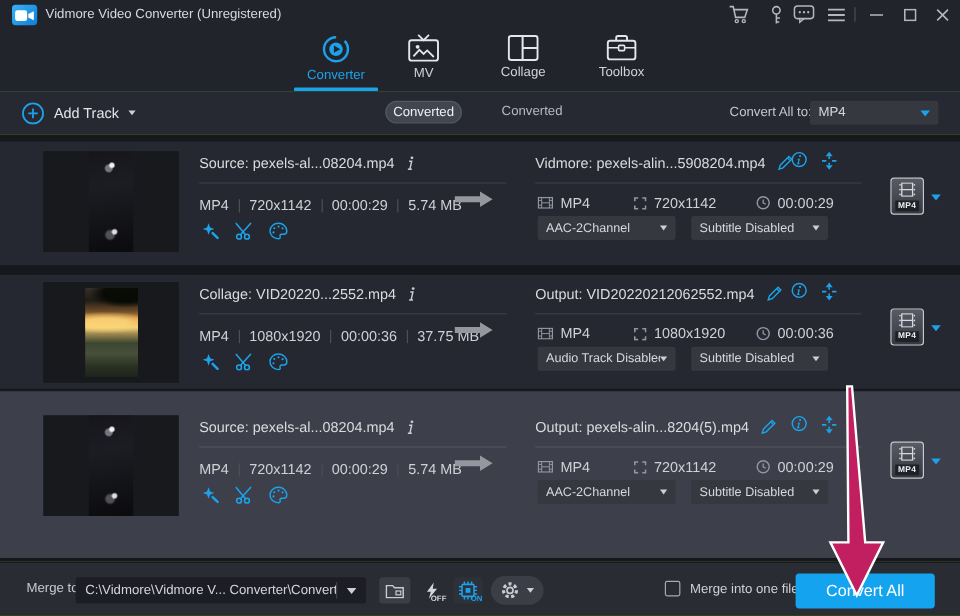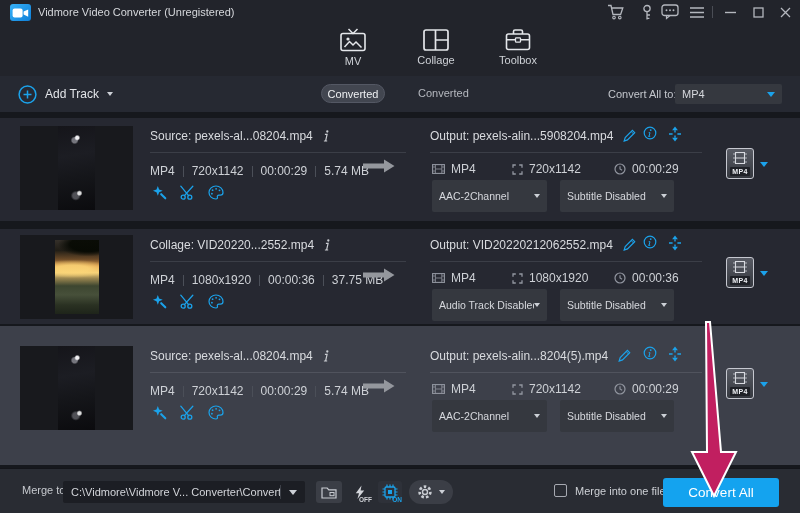--- a/index.html
+++ b/index.html
@@ -39,21 +39,21 @@
 
   .caret { display:inline-block; width:0; height:0; border-left:4px solid transparent; border-right:4px solid transparent;
            border-top:5px solid #ccd0d6; flex:none; }
   .caret.blue { border-top-color:var(--accent); }
   .caret.small { border-left-width:3px; border-right-width:3px; border-top-width:4px; }
 
   
   .list { position:absolute; top:112px; bottom:45px; left:0; right:0; background:#16181d; }
   .file-row { position:absolute; left:0; right:0; background:#262831; }
   .file-row.selected { background:#3d404a; }
-  .row-inner { position:absolute; left:0; right:0; top:var(--pad); height:100px; }
+  .row-inner { position:absolute; left:16px; right:0; top:var(--pad); height:100px; }
 
   .thumb { position:absolute; left:20px; top:6px; width:113px; height:84px; background:#18191d;
            display:flex; justify-content:center; overflow:hidden; }
   .t-dark { width:37px; height:84px; background:
       radial-gradient(circle at 52% 14%, rgba(250,250,252,.95) 0 1.5px, rgba(250,250,252,0) 3px),
       radial-gradient(circle at 45% 17%, rgba(230,230,240,.45) 0 2.5px, transparent 4px),
       radial-gradient(circle at 58% 80%, rgba(255,255,255,.85) 0 1.5px, transparent 3px),
       radial-gradient(circle at 48% 83%, rgba(200,200,210,.35) 0 3px, transparent 5px),
       linear-gradient(170deg,#15151a 0%,#1c1d23 35%,#15161a 60%,#0b0b0e 100%); }
   .t-sunset { width:44px; height:74px; margin-top:5px; background:
@@ -82,21 +82,21 @@
   .flow-arrow { position:absolute; left:362px; top:36px; color:#94979d; }
 
   .icon-btn { position:absolute; color:var(--accent); }
   .info-btn { left:643px; top:6px; }
   .compare-btn { left:668px; top:6px; }
 
   .om { position:absolute; top:42px; display:flex; align-items:center; gap:6px; font-size:12px; color:#ced1d6; white-space:nowrap; }
   .om svg { color:#9296a0; flex:none; }
   .om1 { left:432px; } .om2 { left:512px; } .om3 { left:614px; }
 
-  .row-dd { position:absolute; top:60px; height:32px; font-size:10.5px; }
+  .row-dd { position:absolute; top:60px; height:20px; font-size:10.5px; }
   .dd-audio { left:432px; width:115px; }
   .dd-sub { left:560px; width:114px; }
 
   .badge { position:absolute; left:726px; top:28px; width:28px; height:31px; border:1px solid #c6c8d0; border-radius:3px;
            background:linear-gradient(180deg,#585b64,#35383f); display:flex; flex-direction:column; align-items:center;
            justify-content:space-between; padding:3px 2px 2px; }
   .badge svg { color:#d8dae0; }
   .blabel { background:#1f2127; color:#eef0f4; font-size:7px; line-height:9px; padding:0 2px; border-radius:1px; font-weight:bold; letter-spacing:.3px; }
   .badge-caret { position:absolute; left:760px; top:42px; }
 
@@ -309,20 +309,27 @@
         <svg width="11" height="11">
           <use href="#i-max"></use>
         </svg>
       </div>
     <div class="tb-btn" style="left:772px">
         <svg width="11" height="11">
           <use href="#i-close"></use>
         </svg>
       </div>
 
+    <div class="tab active" style="left:242px">
+      <svg width="26" height="26">
+          <use href="#i-conv"></use>
+        </svg>
+      <span class="lbl">Converter</span>
+      <div class="underline"></div>
+    </div>
     <div class="tab" style="left:315px">
       <svg width="28" height="24">
           <use href="#i-mv"></use>
         </svg>
       <span class="lbl">MV</span>
     </div>
     <div class="tab" style="left:398px">
       <svg width="26" height="22" style="margin-top:3px">
           <use href="#i-collage"></use>
         </svg>
@@ -383,21 +390,21 @@
               <use href="#i-scissors"></use>
             </svg>
           <svg width="16" height="15">
               <use href="#i-palette"></use>
             </svg>
         </div>
         <svg class="flow-arrow" width="34" height="20">
             <use href="#i-flow"></use>
           </svg>
         <div class="out-name">
-          <span>Output: pexels-alin...5908204.mp4</span>
+          <span>Vidmore: pexels-alin...5908204.mp4</span>
           <svg width="15" height="15">
               <use href="#i-pencil"></use>
             </svg>
         </div>
         <svg class="icon-btn info-btn" width="14" height="14">
             <use href="#i-infoc"></use>
           </svg>
         <svg class="icon-btn compare-btn" width="14" height="16">
             <use href="#i-compare"></use>
           </svg>

